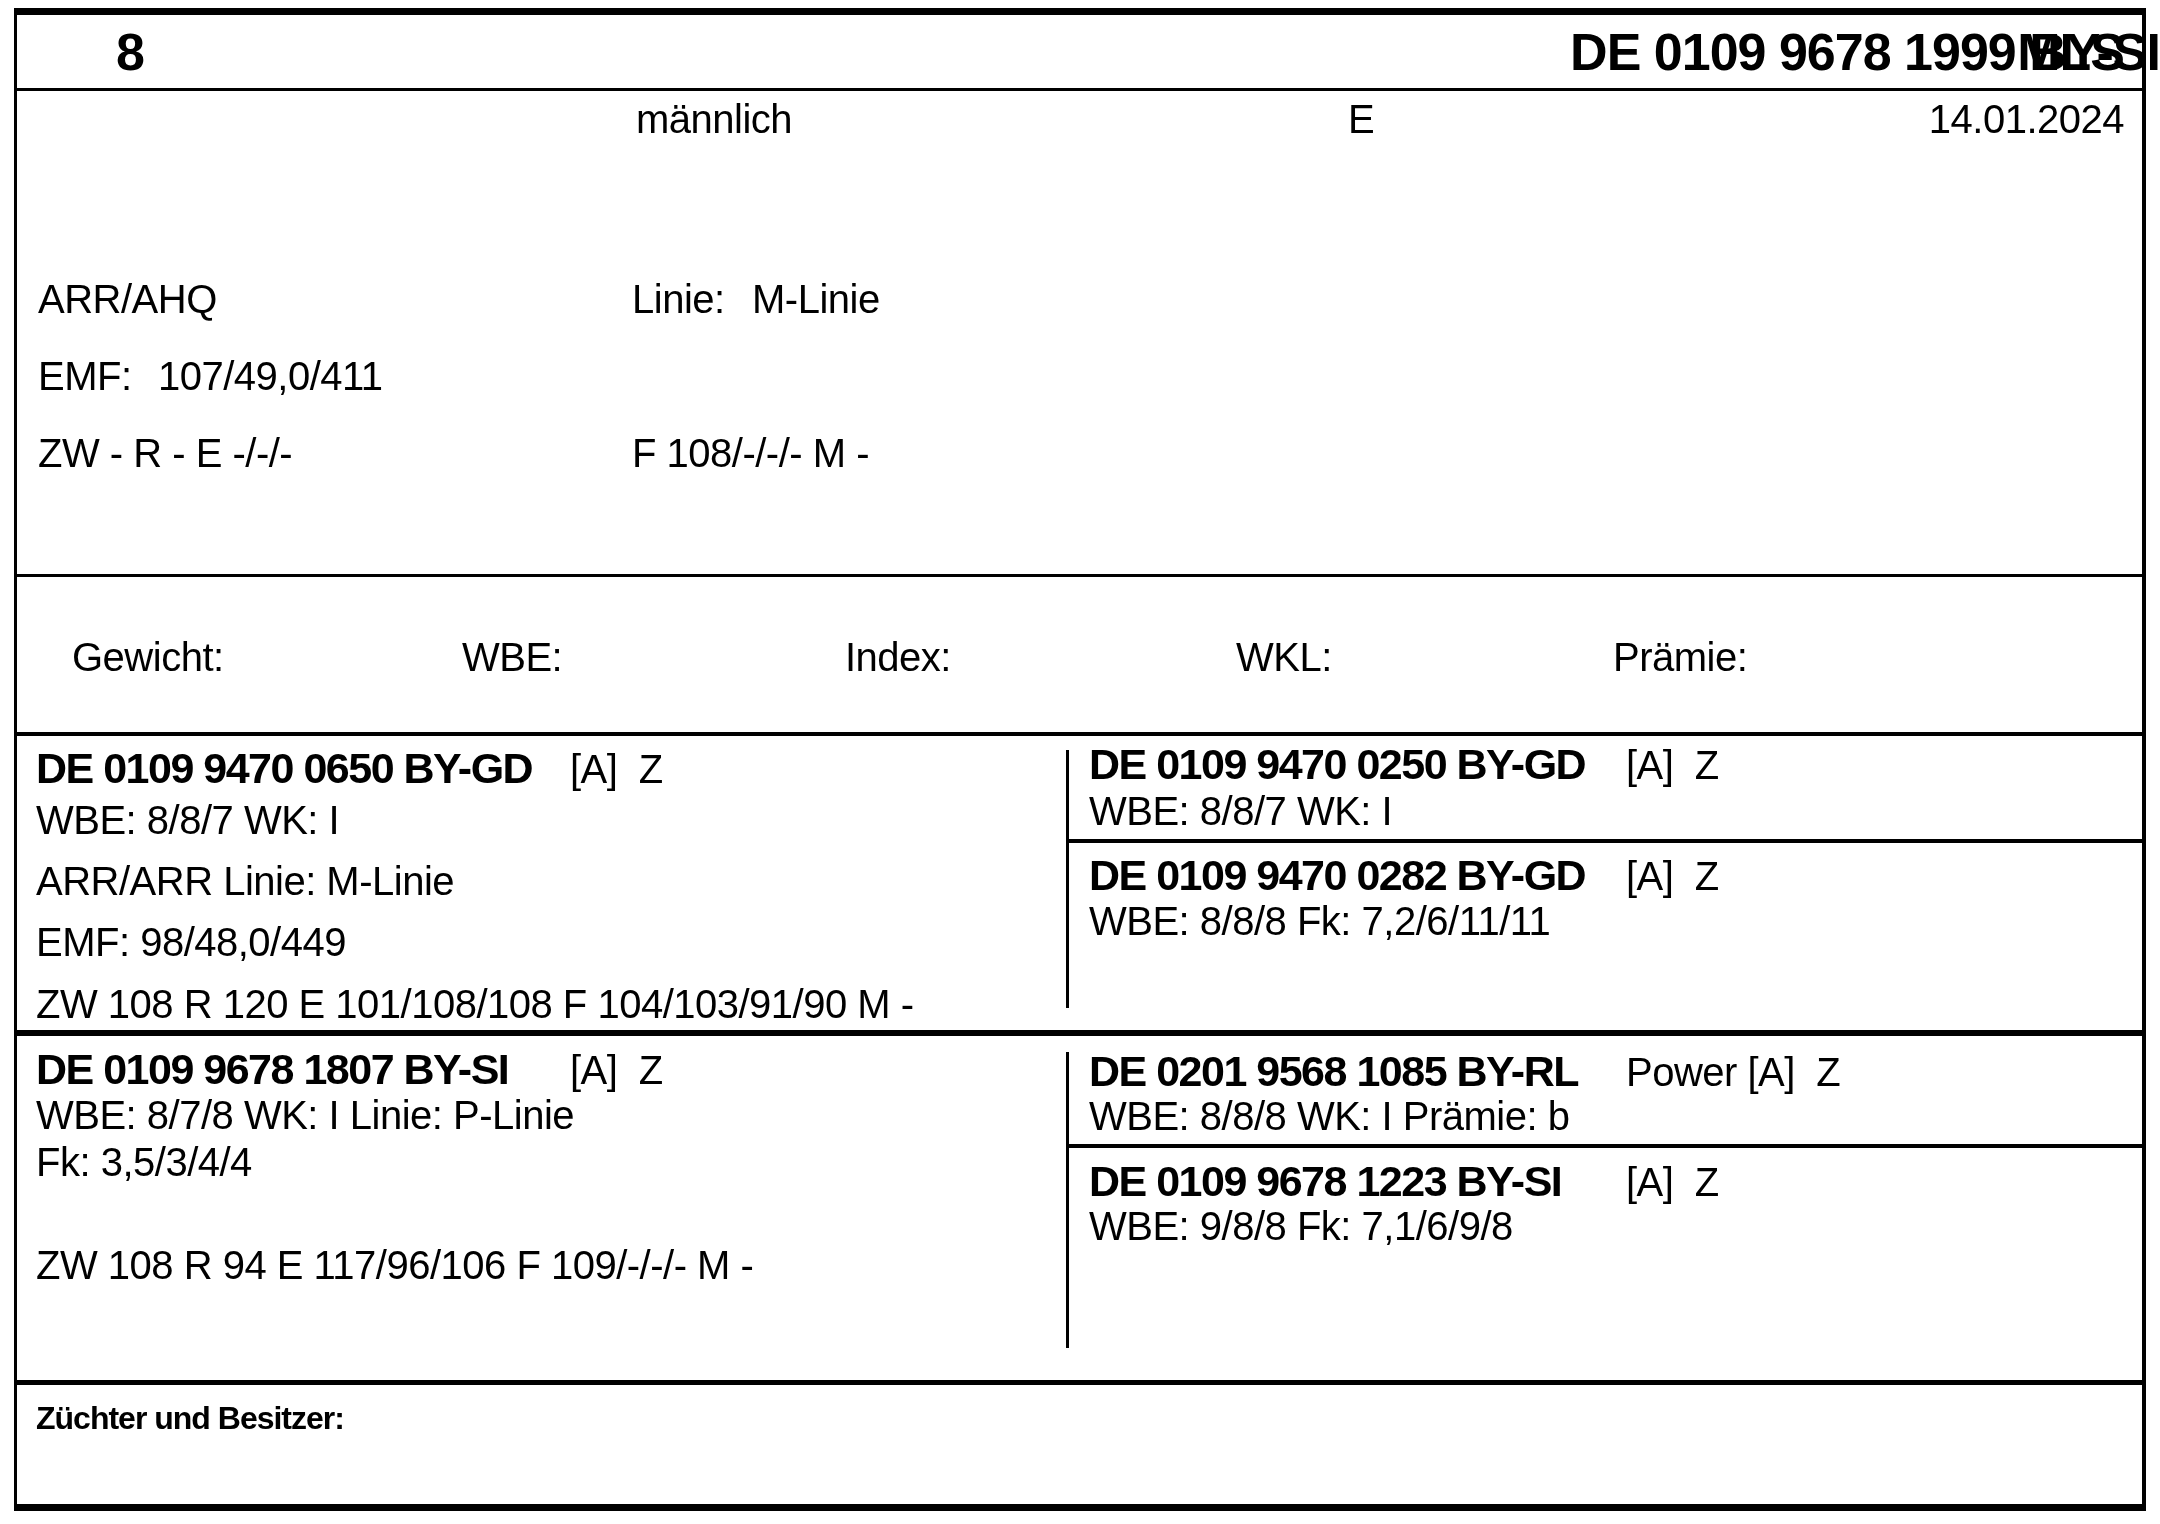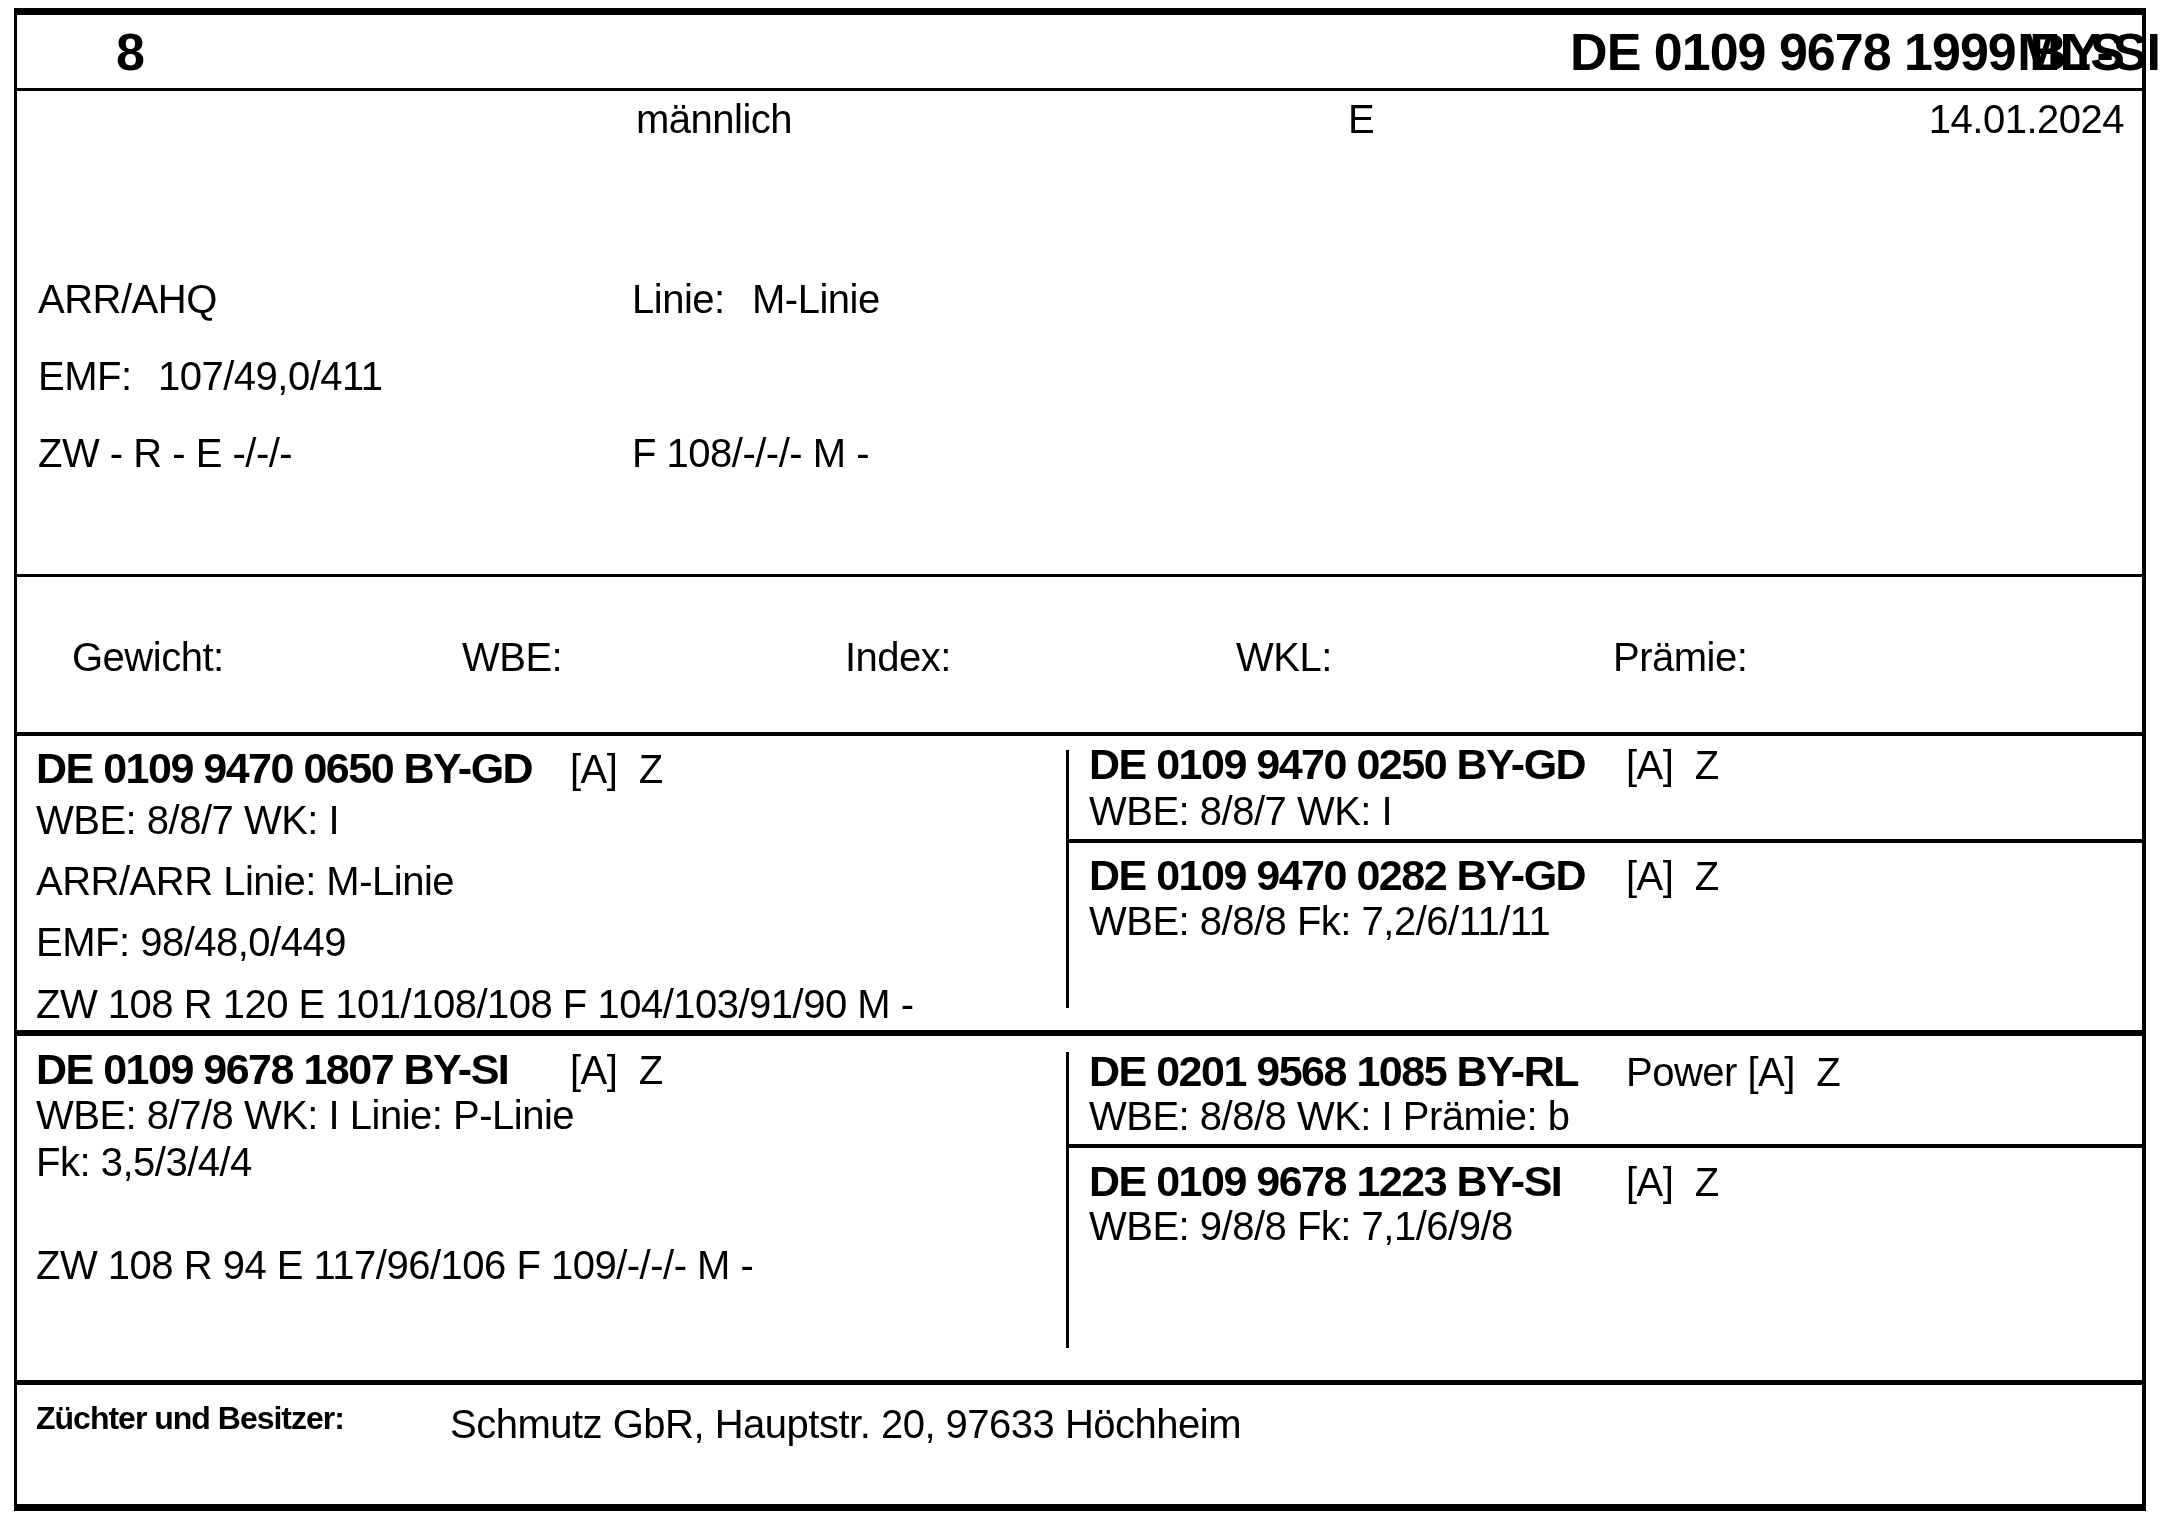--- a/index.html
+++ b/index.html
@@ -161,15 +161,14 @@
 
   <span class="t bid pos-ds-id">DE 0201 9568 1085 BY-RL</span>
   <span class="t body pos-ds-badge">Power [A]  Z</span>
   <span class="t body pos-ds-wbe">WBE: 8/8/8 WK: I Prämie: b</span>
 
   <span class="t bid pos-dd-id">DE 0109 9678 1223 BY-SI</span>
   <span class="t body pos-dd-badge">[A]  Z</span>
   <span class="t body pos-dd-wbe">WBE: 9/8/8 Fk: 7,1/6/9/8</span>
 
   <span class="t bfoot pos-breeder-label">Züchter und Besitzer:</span>
-  <span class="t body pos-breeder-value">Schmutz GbR, Hauptstr. 20, 97633 Höchheim</span>
 
 </div>
 
 </body></html>

